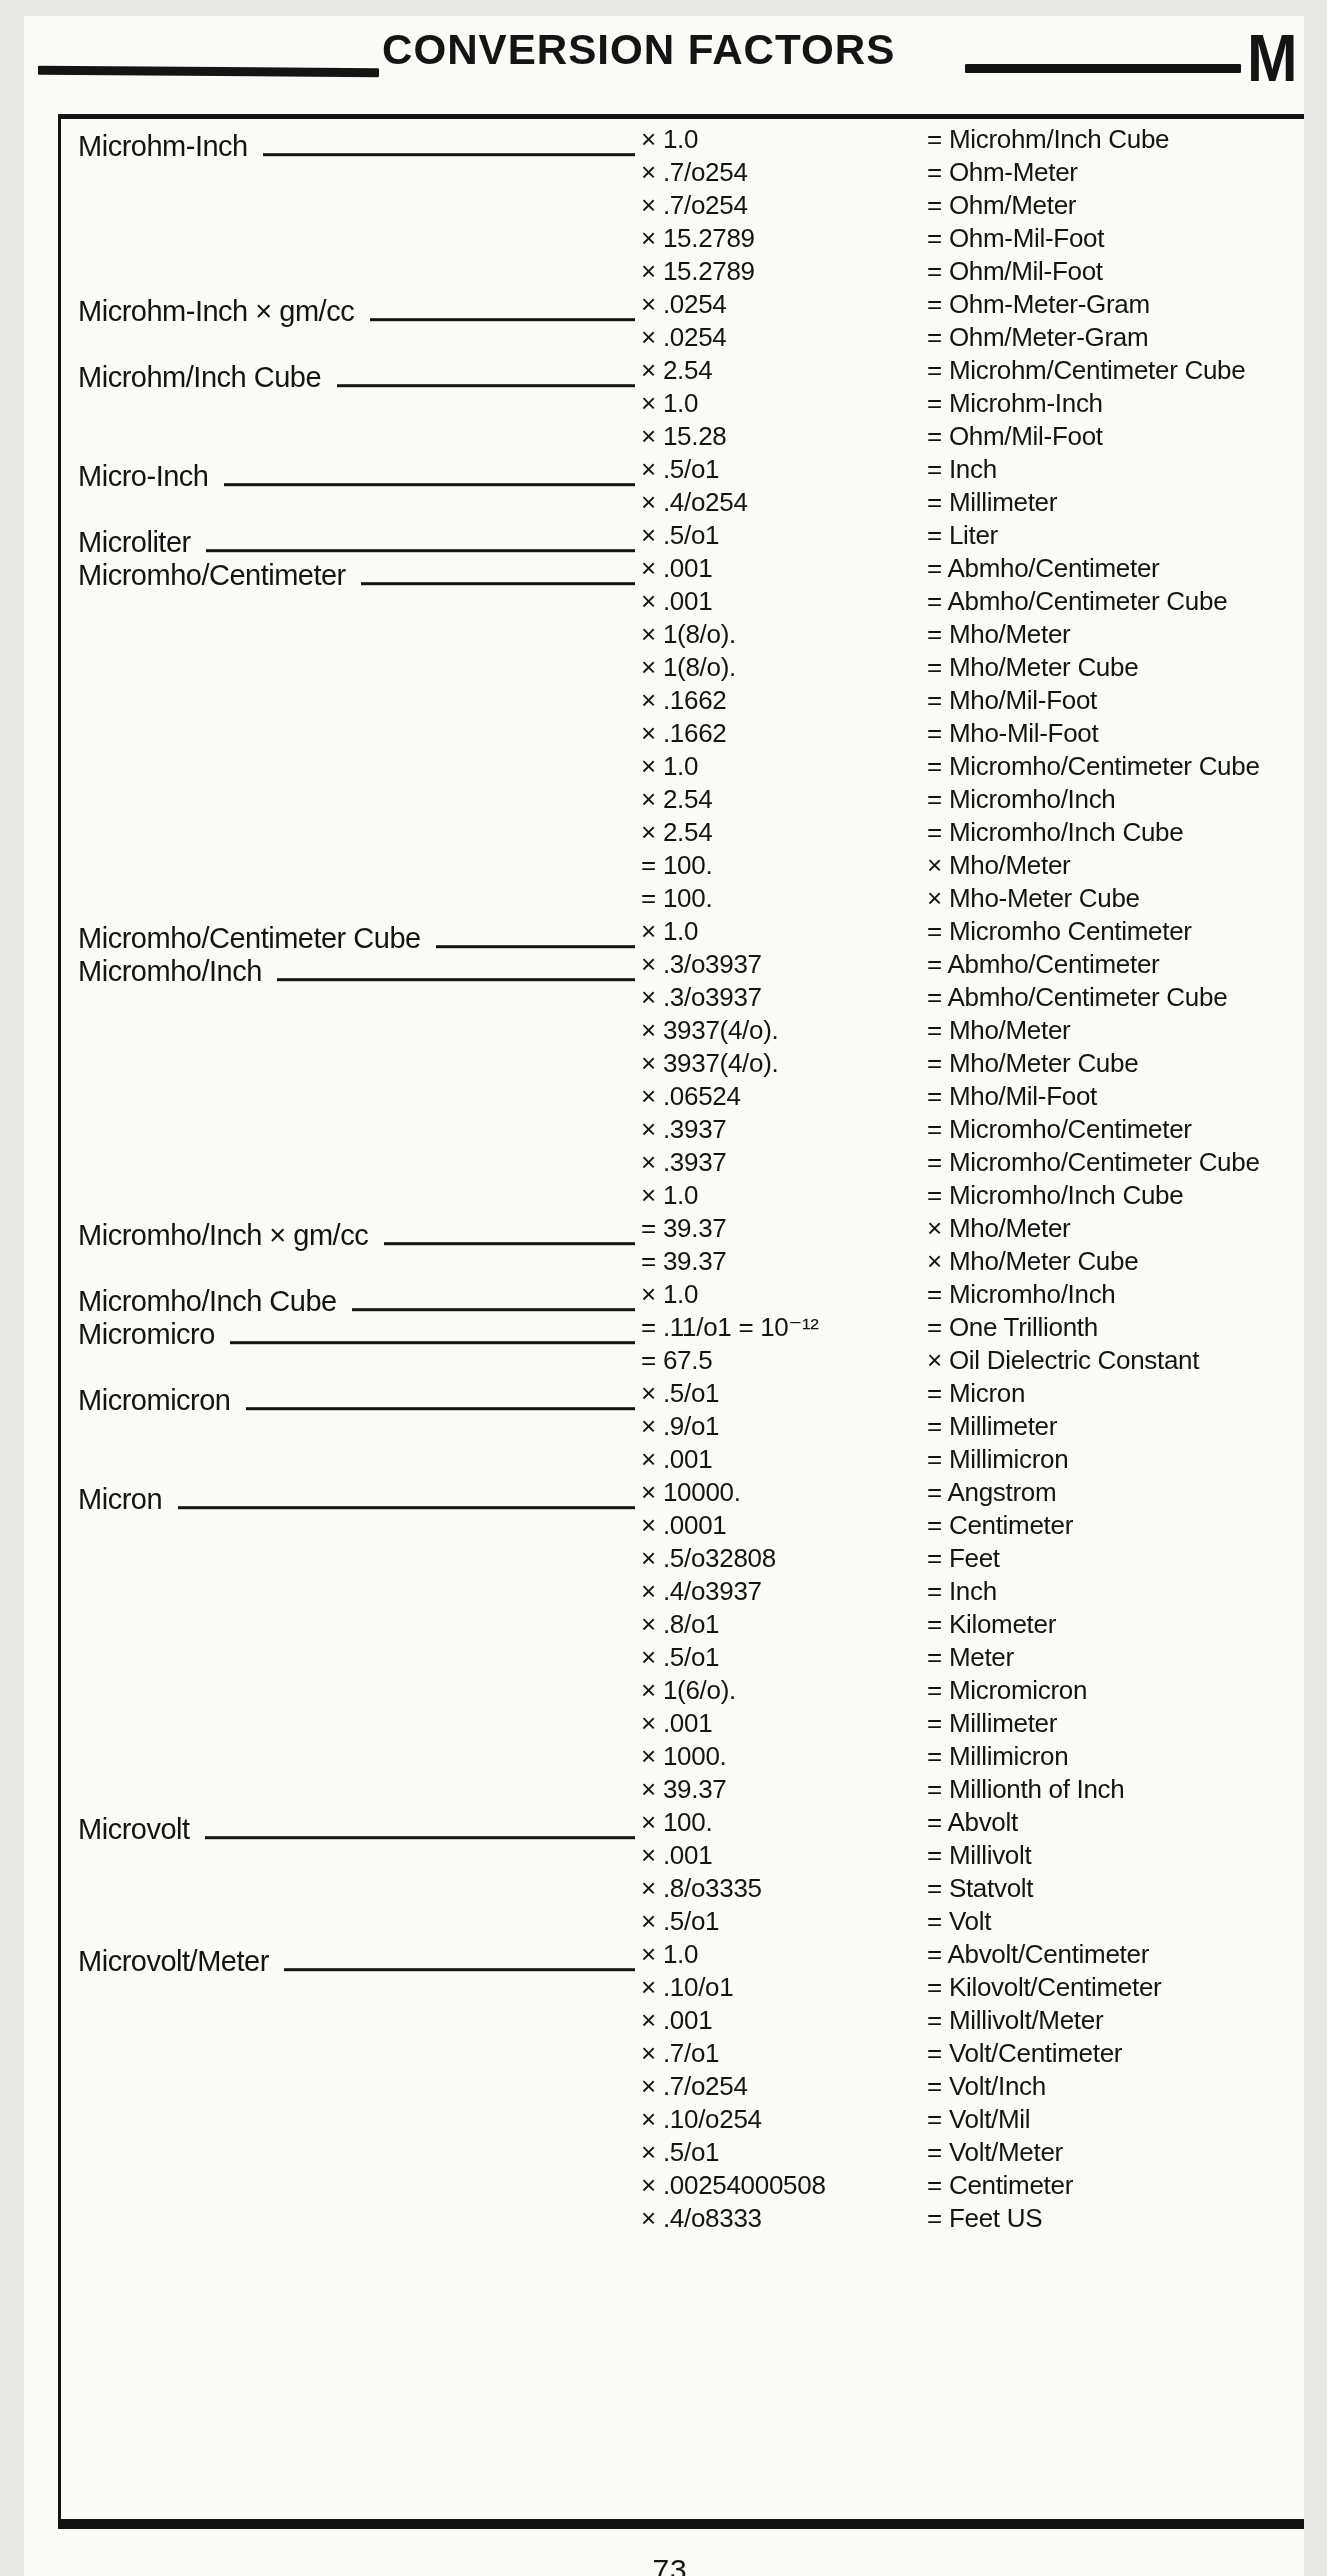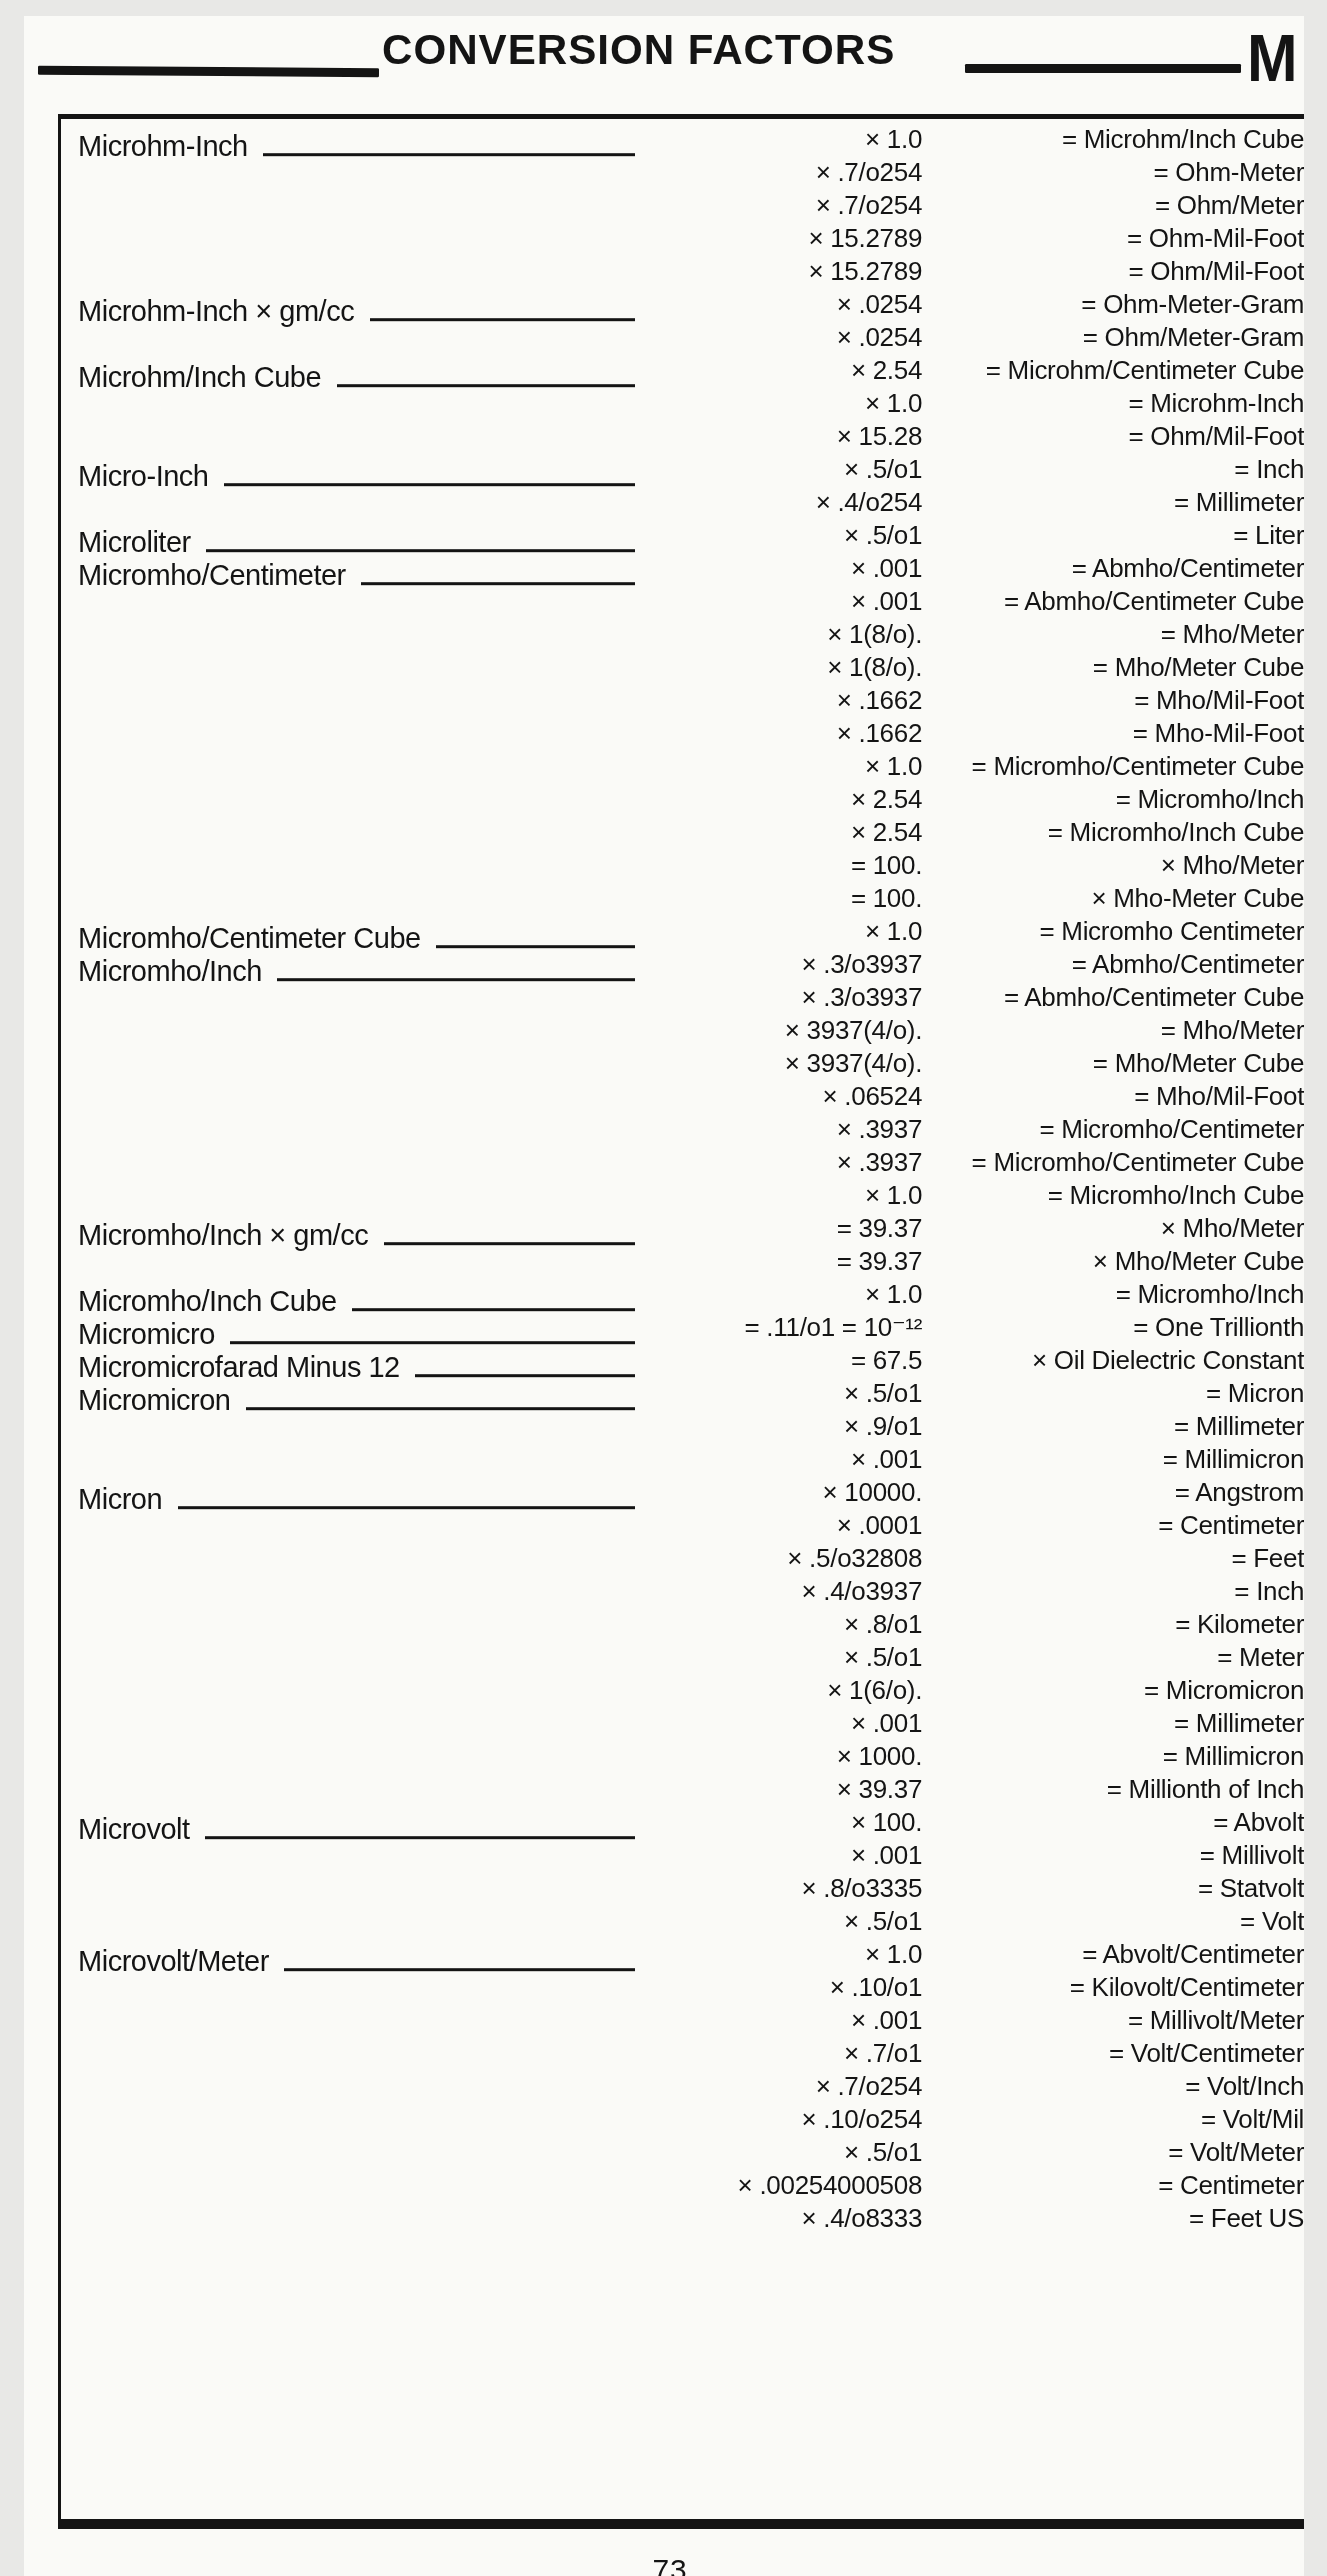--- a/index.html
+++ b/index.html
@@ -51,21 +51,20 @@
   
   .box {
     position: absolute;
     left: 34px; top: 98px;
     width: 1251px;
     height: 2415px;
     box-sizing: border-box;
     border-style: solid;
     border-color: #141414;
     border-width: 5.2px 5.2px 10.4px 3.9px;
-    text-align: right;
   }
   .rows {
     position: absolute;
     left: 17.6px; top: 3.9px;
     right: 6.5px;
   }
   .row {
     position: relative;
     height: 33px;
     white-space: nowrap;
@@ -437,24 +436,20 @@
   <div class="row">
     <div class="cell cell-label">
       <span class="label-text">Micromicro</span>
       <span class="leader"></span>
     </div>
     <div class="cell cell-factor">= .11/o1 = 10⁻¹²</div>
     <div class="cell cell-result">= One Trillionth</div>
   </div>
 
   <div class="row">
-    <div class="cell cell-label">
-      <span class="label-text">Micromicrofarad Minus 12</span>
-      <span class="leader"></span>
-    </div>
     <div class="cell cell-factor">= 67.5</div>
     <div class="cell cell-result">× Oil Dielectric Constant</div>
   </div>
 
   <div class="row">
     <div class="cell cell-label">
       <span class="label-text">Micromicron</span>
       <span class="leader"></span>
     </div>
     <div class="cell cell-factor">× .5/o1</div>

